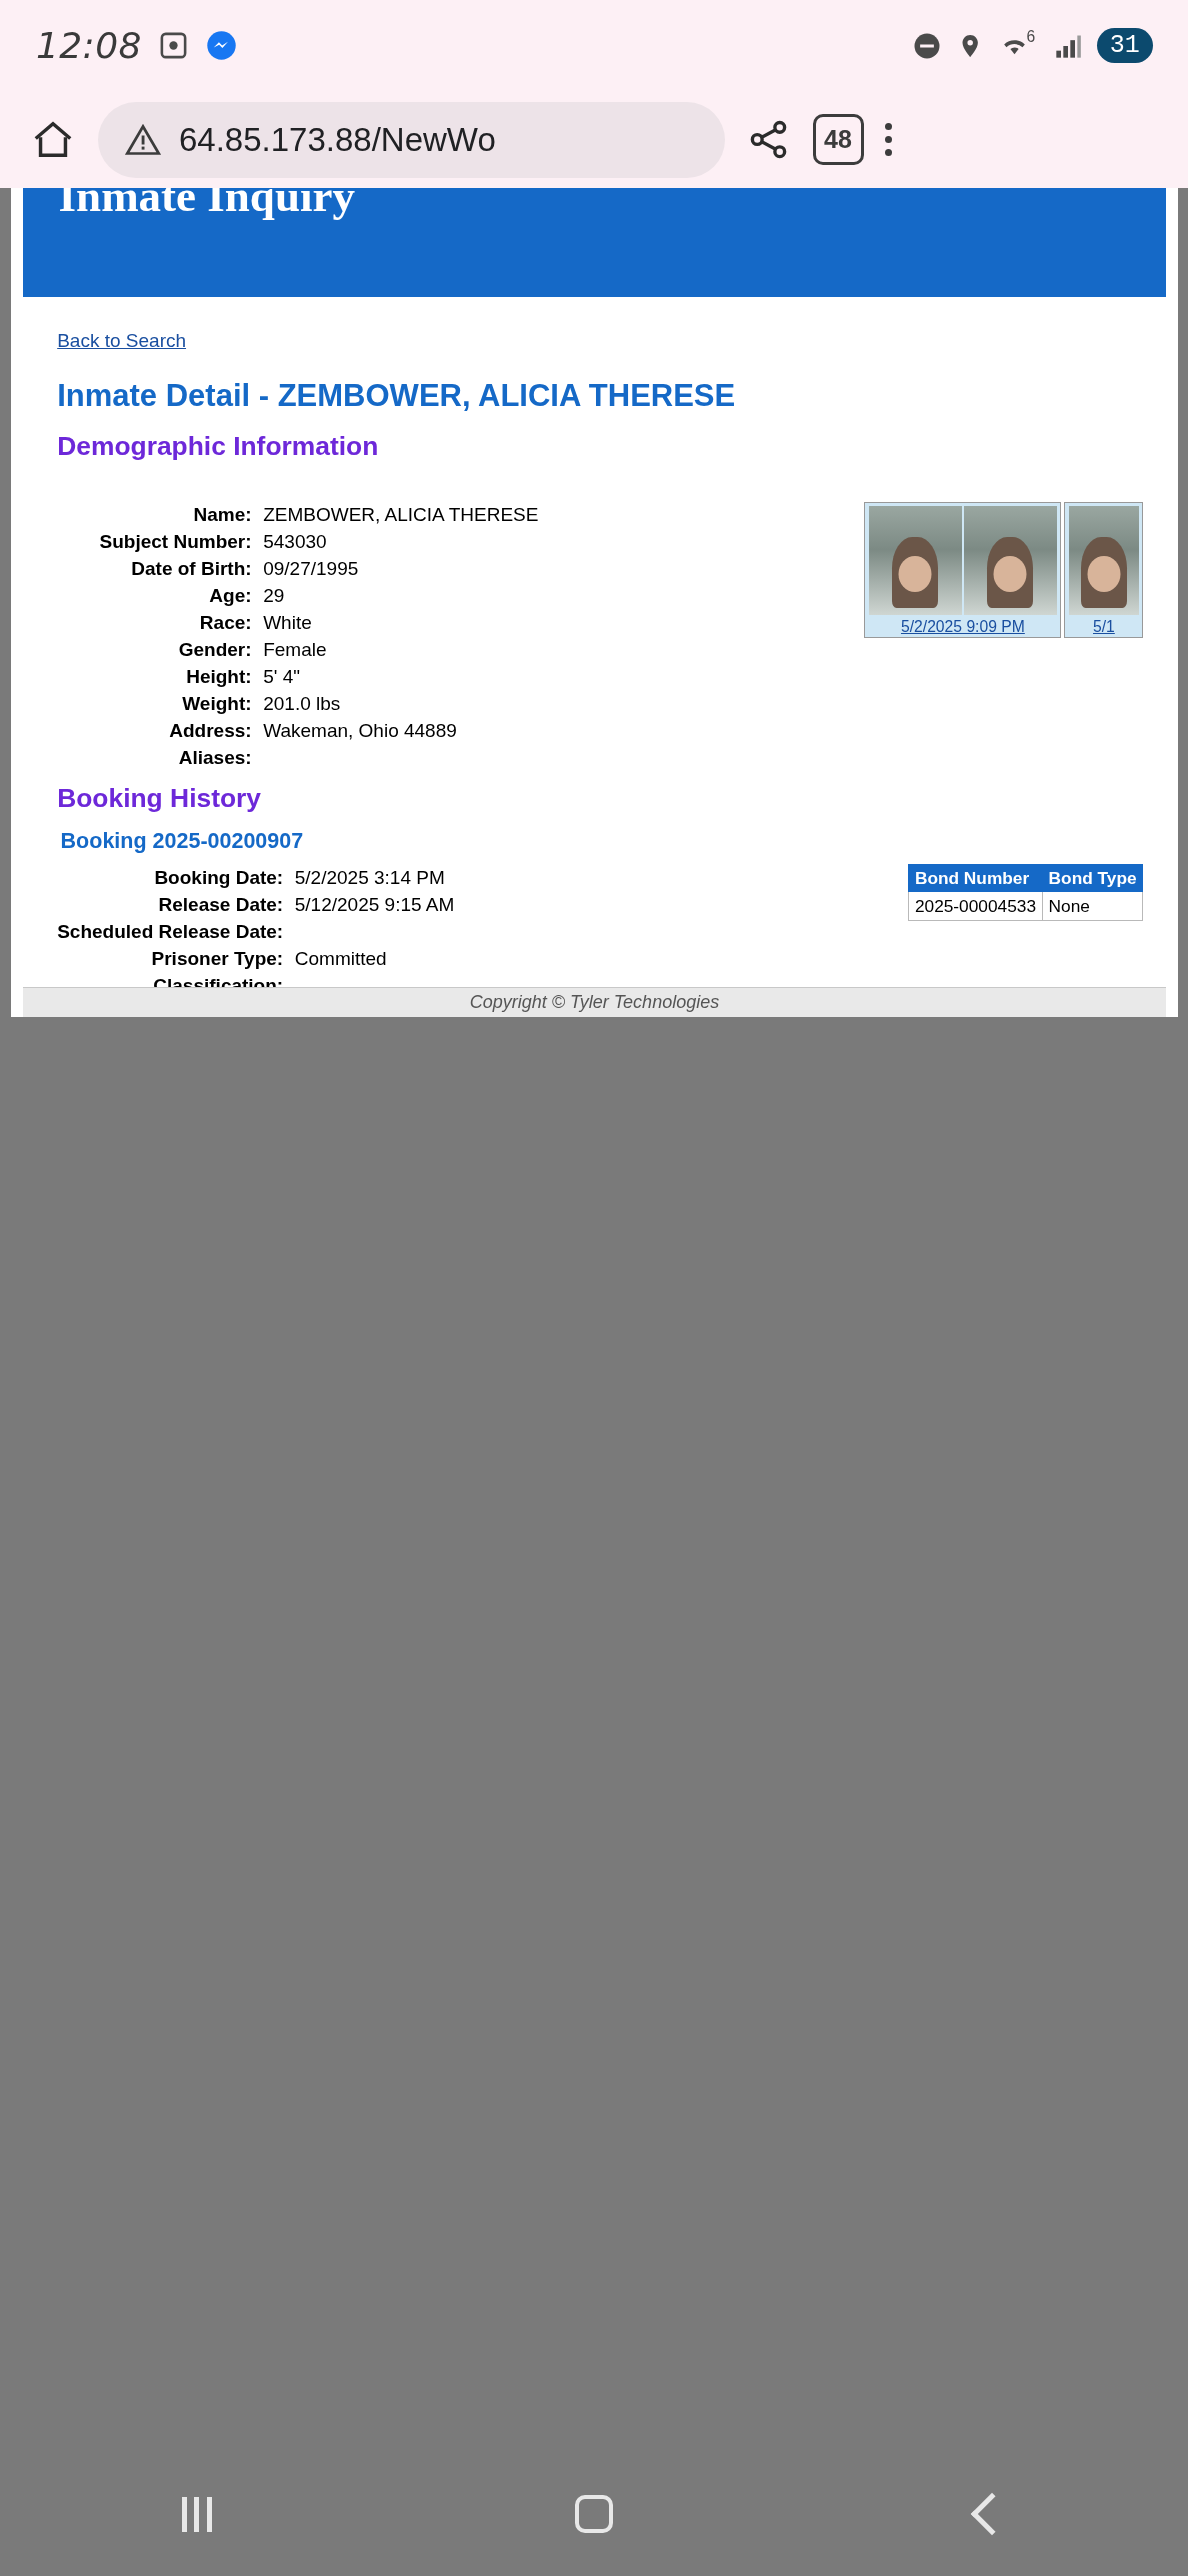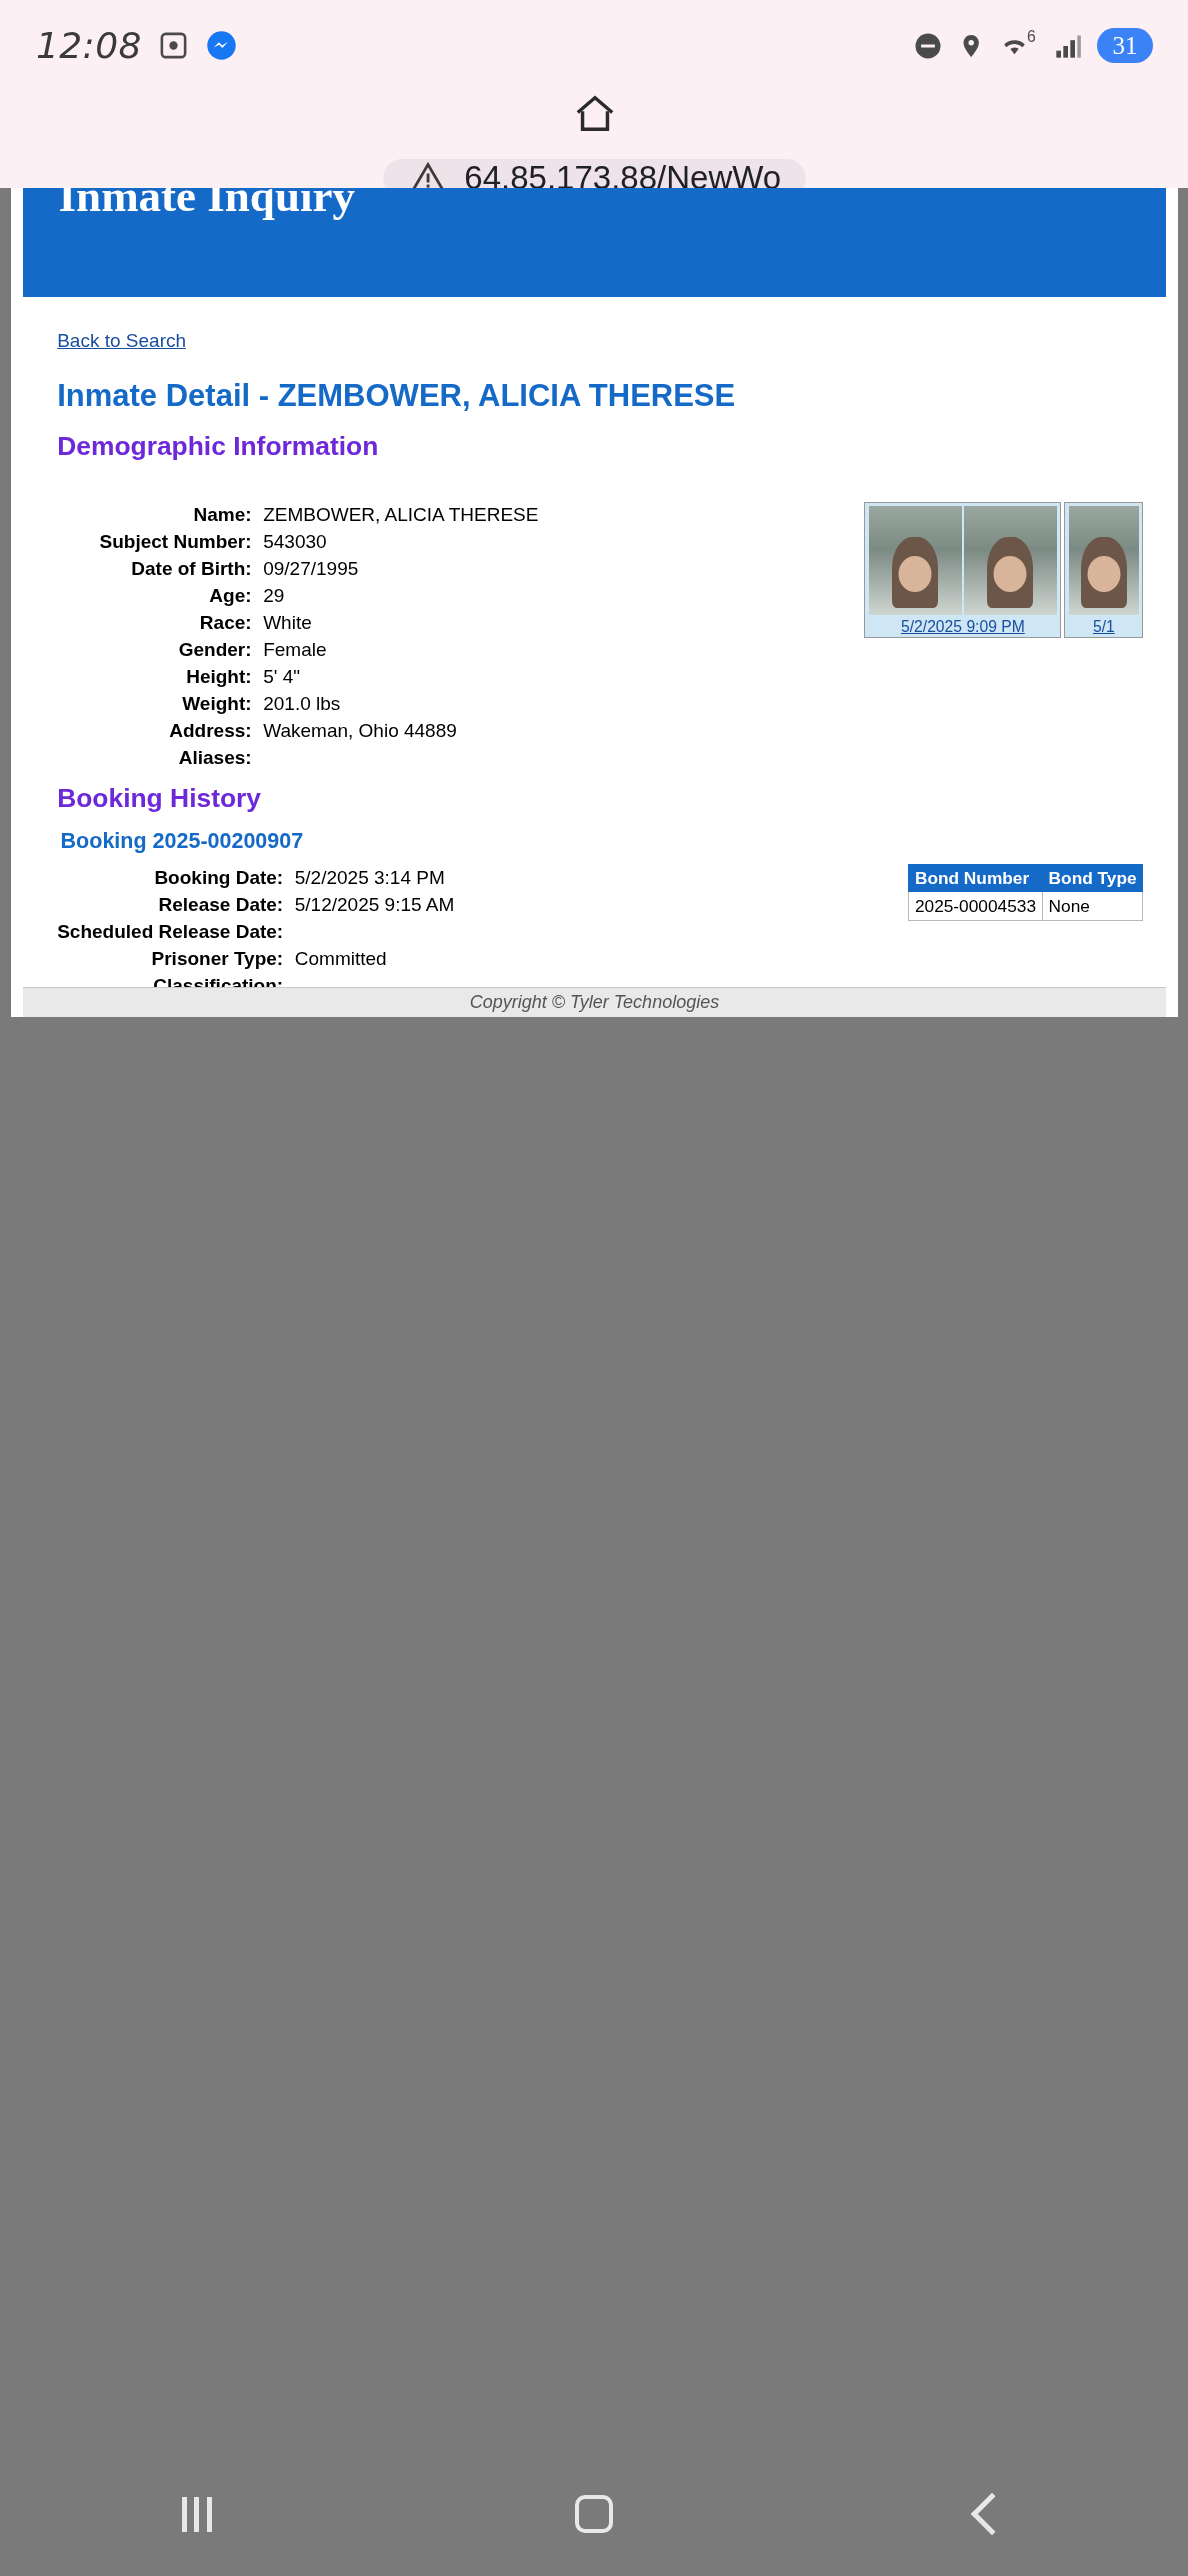--- a/index.html
+++ b/index.html
@@ -24,39 +24,38 @@
   .status-time {
     font-size: 36px;
     color: #3a3a3a;
     font-family: "DejaVu Sans", sans-serif;
     font-style: italic;
     letter-spacing: 0.4px;
   }
   .sb-icon { display: inline-flex; align-items: center; justify-content: center; }
   .status-right { display: flex; align-items: center; gap: 15px; }
   .battery-pill {
-    background: #3b82f6;
+    background: #0c4a6e;
     color: #fff;
     border-radius: 18px;
     padding: 3.3px 13.2px;
     font-size: 25px;
     min-width: 56px;
     text-align: center;
-    font-family: Liberation Serif, serif;
+    font-family: Liberation Mono, monospace;
   }
 
   
   .browser-bar {
     height: 97px;
     background: #fdf0f5;
     display: flex;
     align-items: center;
     padding: 0 30px;
     gap: 21.5px;
-    flex-direction: column;
   }
   .url-pill {
     flex: 1;
     background: #ede3e8;
     border-radius: 50px;
     height: 76px;
     display: flex;
     align-items: center;
     padding: 0 25px;
     gap: 16.5px;

